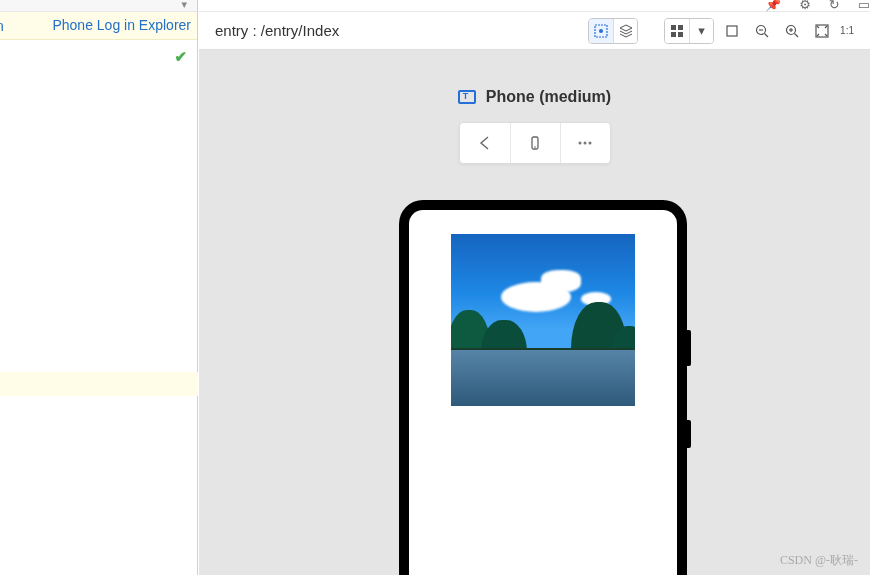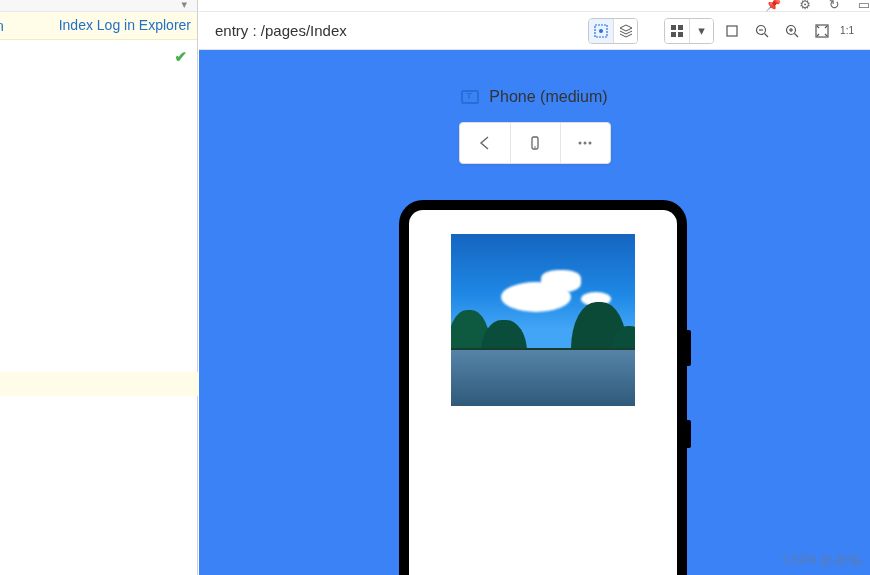--- a/index.html
+++ b/index.html
@@ -144,23 +144,24 @@
     .single-tool {
       width: 24px;
       height: 24px;
       display: flex;
       align-items: center;
       justify-content: center;
       color: #555;
       font-size: 14px;
     }
     .preview-area {
-      background: #3b82f6;
+      background: #e5e5e5;
       height: calc(575px - 50px);
       position: relative;
+      font-weight: bold;
     }
     .device-label-row {
       display: flex;
       align-items: center;
       justify-content: center;
       padding-top: 38px;
       gap: 10px;
     }
     .device-label {
       font-size: 16px;
@@ -285,57 +286,57 @@
     }
     .shore {
       position: absolute;
       left:0; right:0;
       height: 8px;
       bottom: 50px;
       background: #183d2a;
     }
     .watermark {
       position: absolute;
-      right: 6px;
+      right: 12px;
       bottom: 6px;
       font-size: 12px;
       color: rgba(120,120,120,0.55);
-      font-family: Liberation Sans, sans-serif;
+      font-family: Liberation Serif, serif;
     }
   </style>
 </head>
 <body>
 
 <div class="left-panel">
   <div class="left-top-bar">
     <span class="gear-arrow">▾</span>
   </div>
   <span class="lefth-first">n</span>
   <div class="left-header">
-    <span class="left-header-text">Index Log in Explorer</span>
+    <span class="left-header-text">Phone Log in Explorer</span>
   </div>
   <div class="left-status">
     <span class="check-icon">✔</span>
   </div>
   <div class="highlight-row"></div>
 </div>
 
 <div class="right-area">
 
   <div class="right-top-bar">
     <div class="top-icons-right">
       <span>📌</span>
       <span>⚙</span>
       <span>↻</span>
       <span>▭</span>
     </div>
   </div>
 
   <div class="entry-bar">
-    <span class="entry-text">entry : /pages/Index</span>
+    <span class="entry-text">entry : /entry/Index</span>
     <div class="entry-tools">
       <div class="tool-group">
         <div class="tool-btn active">
           <svg width="14" height="14" viewBox="0 0 14 14">
               <rect x="1" y="1" width="12" height="12" fill="none" stroke="#2470d8" stroke-width="1.2" stroke-dasharray="2 1"></rect>
               <circle cx="7" cy="7" r="2" fill="#2470d8"></circle>
             </svg>
         </div>
         <div class="tool-btn">
           <svg width="14" height="14" viewBox="0 0 14 14">

